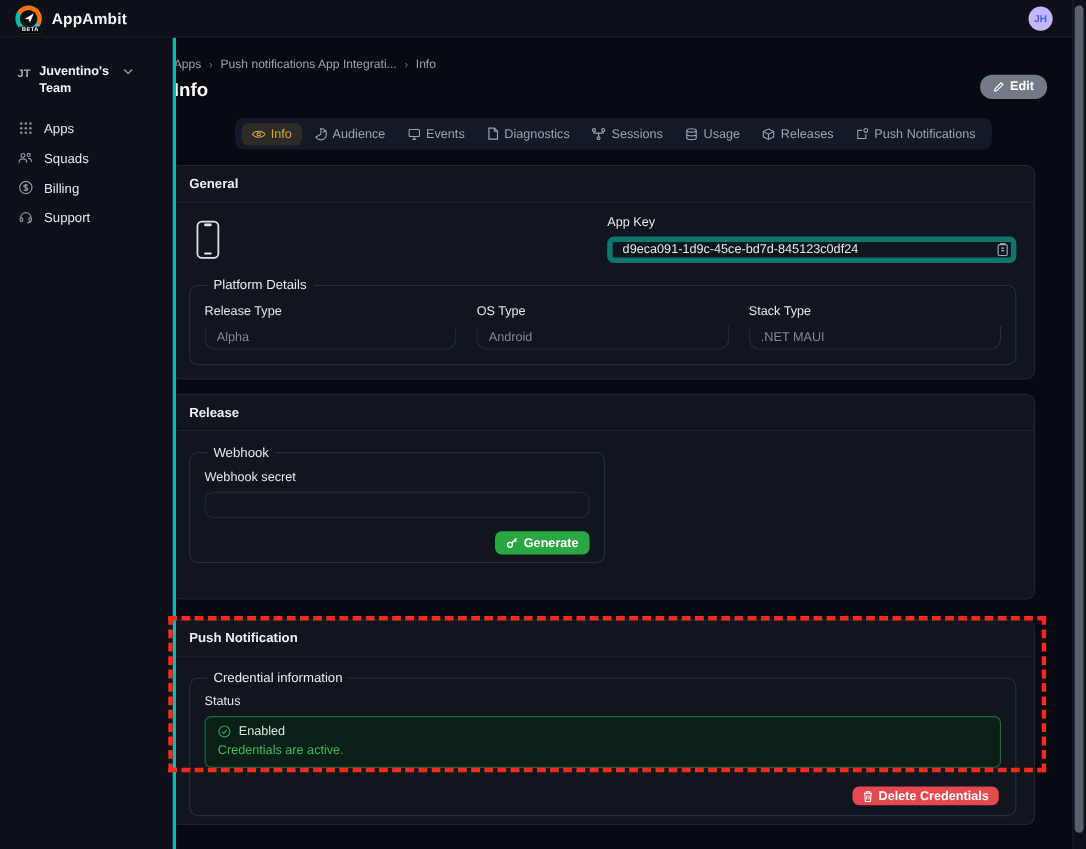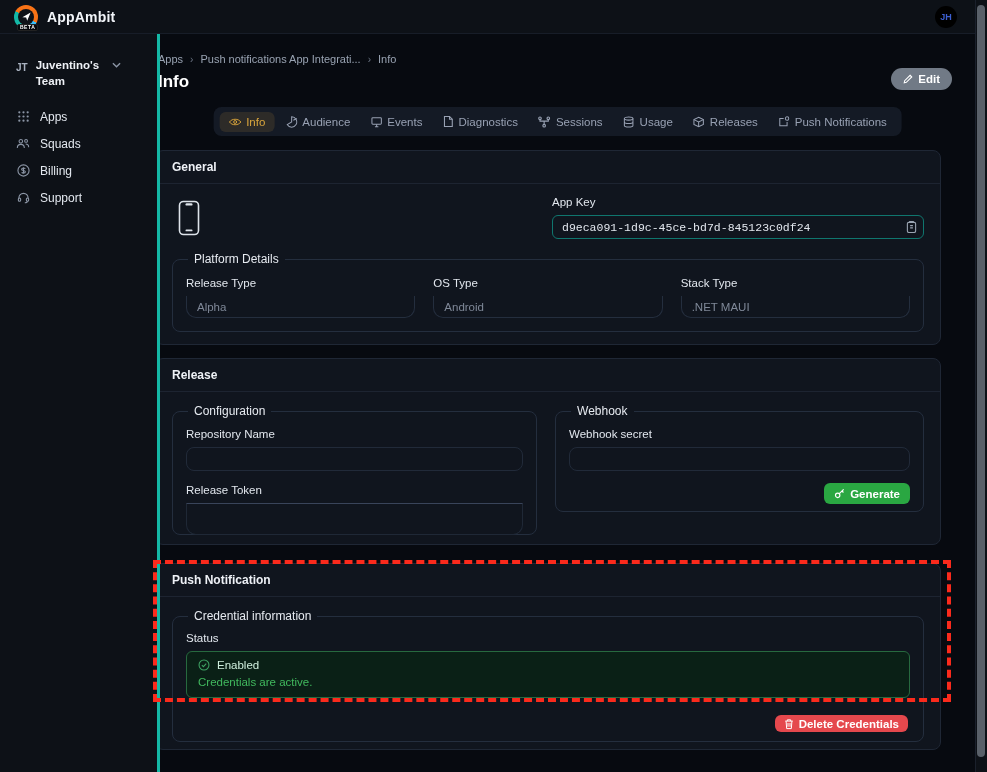--- a/index.html
+++ b/index.html
@@ -20,21 +20,21 @@
   .logo-ring{ width:24px; height:24px; border-radius:50%;
     background:conic-gradient(from 40deg,#f97316 0 22%,#38bdf8 22% 38%,#14b8a6 38% 72%,#f97316 72% 100%);
     display:flex; align-items:center; justify-content:center; }
   .logo-core{ width:16px; height:16px; border-radius:50%; background:#0d1117;
     display:flex; align-items:center; justify-content:center; }
   .beta-badge{ position:absolute; left:3px; bottom:-2px; background:#05070b;
     color:#fff; font-size:5px; font-weight:bold; padding:0 2px; border-radius:2px;
     letter-spacing:.5px; border:1px solid #222; line-height:5px; }
   .brand{ font-size:14px; font-weight:bold; color:#f2f5f9; letter-spacing:.2px; }
   .topbar-right{ margin-left:auto; display:flex; align-items:center; padding-right:16px; }
-  .avatar{ width:22px; height:22px; border-radius:50%; background:#000000;
+  .avatar{ width:22px; height:22px; border-radius:50%; background:#c4b5fd;
     color:#3c5fd0; font-size:9px; font-weight:bold;
     display:flex; align-items:center; justify-content:center; cursor:pointer; }
 
   
   .scrollbar-track{ position:absolute; top:0; right:0; width:12px; height:772px;
     background:#0d1117; border-left:1px solid #1a202b; z-index:30; }
   .scrollbar-thumb{ position:absolute; top:5px; right:2px; width:8px; height:752px;
     background:#596069; border-radius:4px; }
 
   
@@ -80,23 +80,23 @@
 
   #card-general{ top:116px; height:195px; }
   #card-release{ top:324px; height:187px; }
   #card-push{ top:529px; height:187px; }
 
   .gen-row{ display:flex;gap:20px; }
   .gen-left{ flex:1; padding:4px 0 0 6px; color:#dde3ea; }
   .gen-right{ width:372px; padding-right:0; }
   .field-label{ font-size:11.5px; color:#e2e7ee; margin-bottom:7px; }
   .appkey-box{ position:relative; }
-  .appkey-input{ width:100%; height:24px; background:transparent; border:1px solid #0f766e;
+  .appkey-input{ width:100%; height:24px; background:transparent; border:5px solid #0f766e;
     border-radius:6px; color:#e2e7ee; font-size:11.5px; padding:0 12px 0 9px;
-    font-family:Liberation Mono, monospace; }
+    font-family:Liberation Sans, sans-serif; }
   .appkey-copy{ position:absolute; right:7px; top:5px; color:#9aa4b2; cursor:pointer; }
 
   fieldset{ border:1px solid #242e3e; border-radius:8px; padding:2px 13px 13px; }
   legend{ font-size:12px; color:#e6eaf0; padding:0 6px; margin-left:2px; }
 
   .platform-fieldset{ margin-top:13px; }
   .platform-grid{ display:grid; grid-template-columns:1fr 1fr 1fr; column-gap:18px; }
   .u-input{ width:100%; height:22px; background:transparent; color:#7f8898; font-size:11.5px;
     border:1px solid #242e3e; border-top:none; border-radius:0 0 10px 10px; padding:0 10px;
     font-family:"Liberation Sans",sans-serif; }
@@ -362,27 +362,20 @@
           </div>
         </div>
       </fieldset>
     </div>
   </div>
 
   <div class="card" id="card-release">
     <div class="card-head">Release</div>
     <div class="card-body">
       <div class="rel-row">
-        <fieldset class="config-fieldset">
-          <legend>Configuration</legend>
-          <div class="field-label">Repository Name</div>
-          <input class="faint-input" type="text" value="" style="">
-          <div class="field-label" style="margin-top:13px;">Release Token</div>
-          <input class="token-input" type="text" value="" style="">
-        </fieldset>
 
         <fieldset class="webhook-fieldset">
           <legend>Webhook</legend>
           <div class="field-label">Webhook secret</div>
           <input class="faint-input" type="text" value="" style="">
           <div class="generate-row">
             <button class="generate-btn">
               <span>
                 <svg width="11" height="11" viewBox="0 0 12 12" fill="none" stroke="currentColor" stroke-width="1.3">
                     <circle cx="4" cy="8" r="2.4"></circle>

